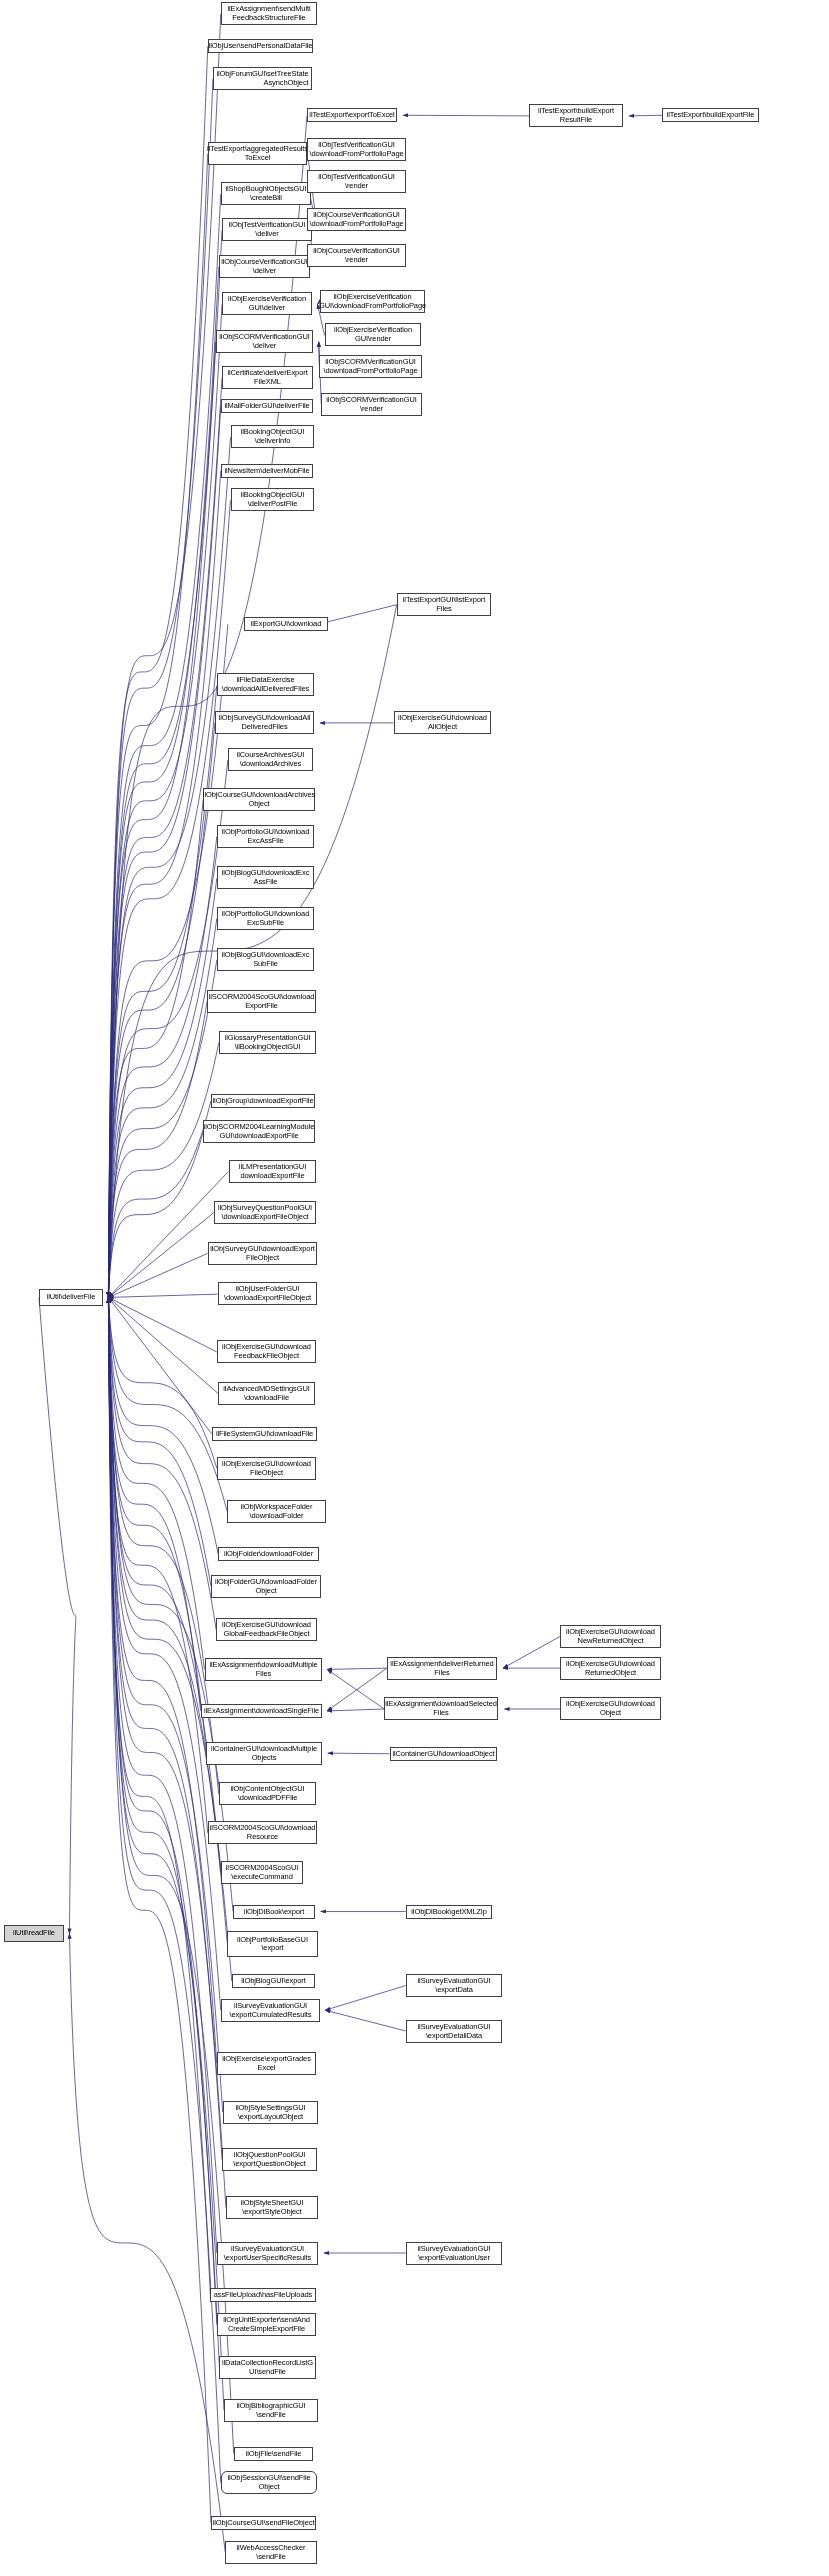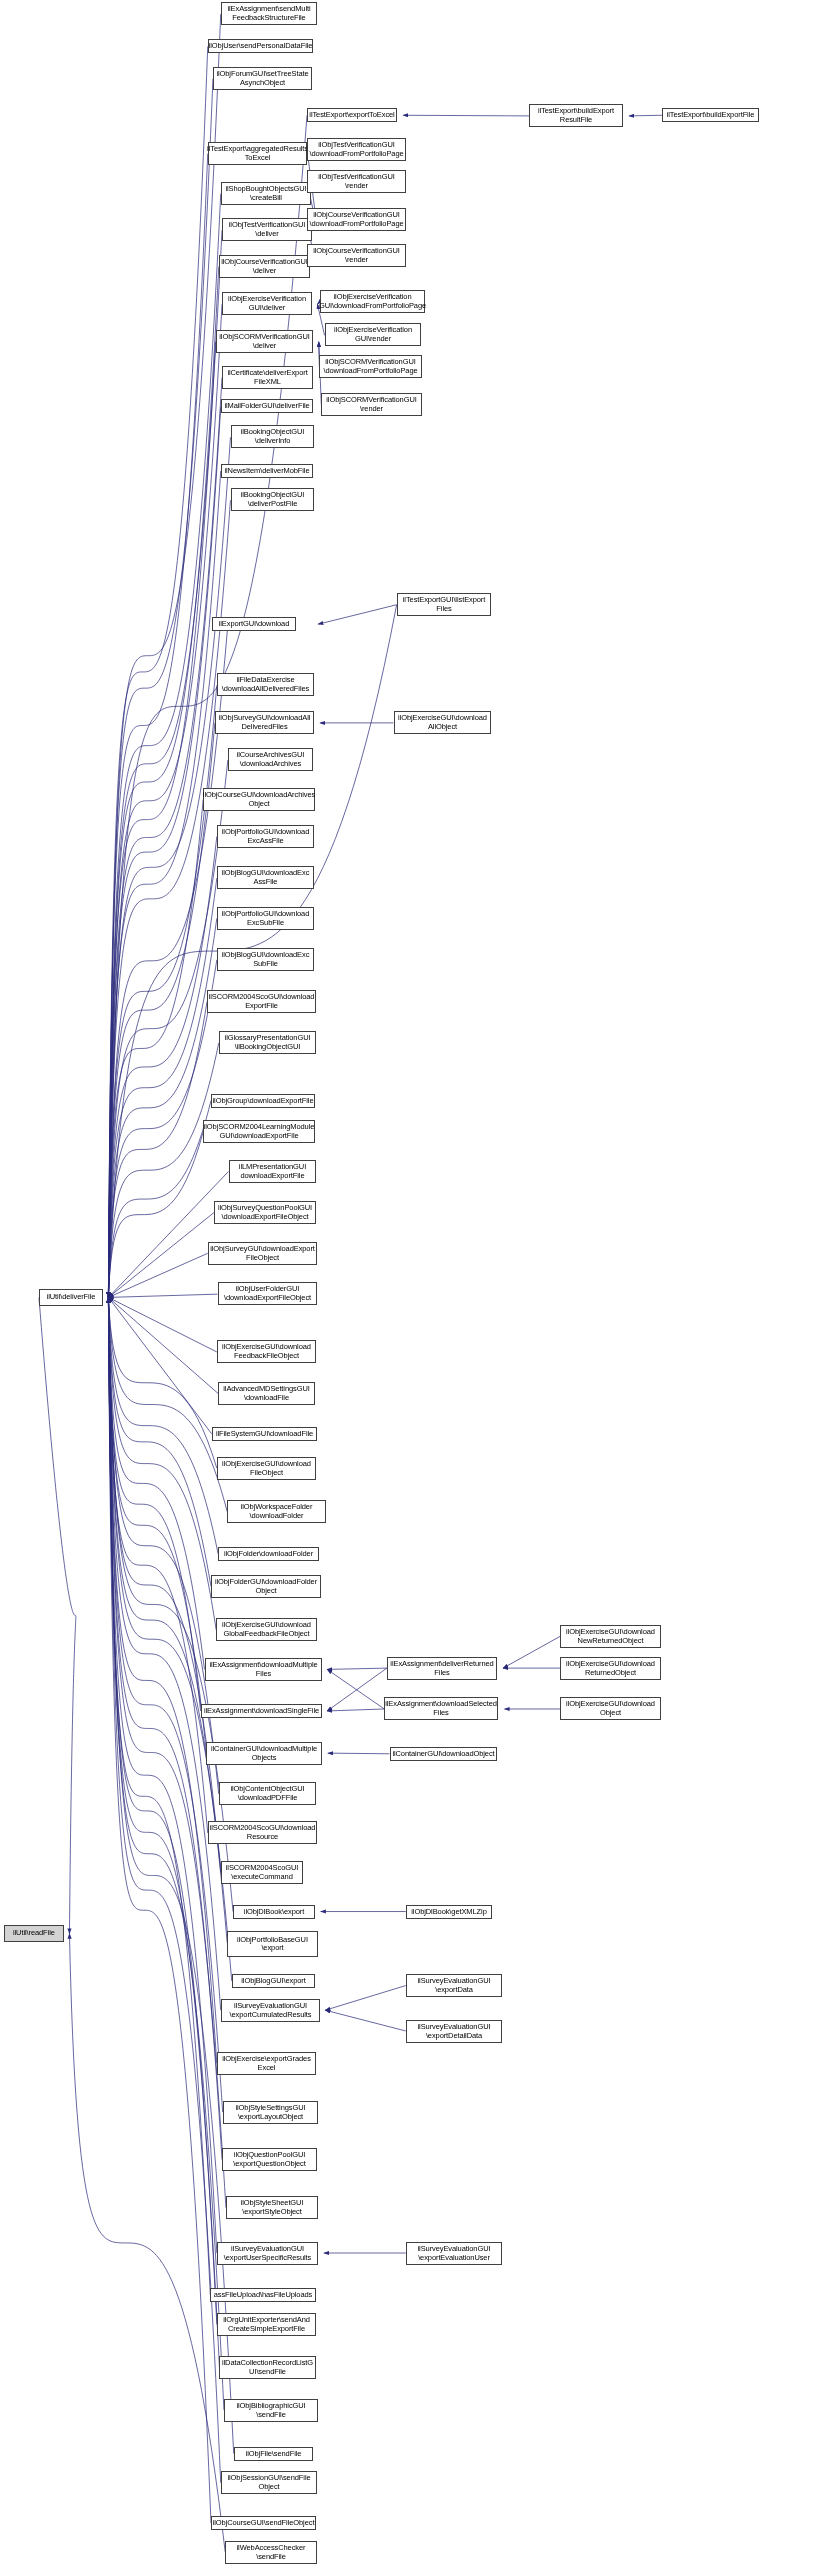--- a/index.html
+++ b/index.html
@@ -121,21 +121,21 @@
       <div class="node" style="left: 39px; top: 1289px; width: 64px; height: 17px;">
         <span>ilUtil\deliverFile</span>
       </div>
       <div class="node" style="left: 221px; top: 1.9px; width: 96px; height: 23.4px;">
         <span>ilExAssignment\sendMulti
 FeedbackStructureFile</span>
       </div>
       <div class="node" style="left: 208px; top: 39px; width: 105px; height: 14.3px;">
         <span>ilObjUser\sendPersonalDataFile</span>
       </div>
-      <div class="node" style="left: 213px; top: 67px; width: 99px; height: 23.4px;">
+      <div class="node" style="left: 213px; top: 67px; width: 99px; height: 23.4px; text-align: right;">
         <span>ilObjForumGUI\setTreeState
 AsynchObject</span>
       </div>
       <div class="node" style="left: 307px; top: 108px; width: 90px; height: 14.3px;">
         <span>ilTestExport\exportToExcel</span>
       </div>
       <div class="node" style="left: 529px; top: 104px; width: 94px; height: 23.4px;">
         <span>ilTestExport\buildExport
 ResultFile</span>
       </div>
@@ -213,21 +213,21 @@
         <span>ilNewsItem\deliverMobFile</span>
       </div>
       <div class="node" style="left: 231px; top: 488px; width: 83px; height: 23.4px;">
         <span>ilBookingObjectGUI
 \deliverPostFile</span>
       </div>
       <div class="node" style="left: 397px; top: 593px; width: 94px; height: 23.4px;">
         <span>ilTestExportGUI\listExport
 Files</span>
       </div>
-      <div class="node" style="left: 212px; top: 617px; width: 84px; height: 14.3px;">
+      <div class="node" style="left: 244px; top: 617px; width: 84px; height: 14.3px;">
         <span>ilExportGUI\download</span>
       </div>
       <div class="node" style="left: 217px; top: 673px; width: 97px; height: 23.4px;">
         <span>ilFileDataExercise
 \downloadAllDeliveredFiles</span>
       </div>
       <div class="node" style="left: 215px; top: 711px; width: 99px; height: 23.4px;">
         <span>ilObjSurveyGUI\downloadAll
 DeliveredFiles</span>
       </div>
@@ -426,21 +426,21 @@
         <span>ilDataCollectionRecordListG
 UI\sendFile</span>
       </div>
       <div class="node" style="left: 224px; top: 2399px; width: 94px; height: 23.4px;">
         <span>ilObjBibliographicGUI
 \sendFile</span>
       </div>
       <div class="node" style="left: 234px; top: 2447px; width: 79px; height: 14.3px;">
         <span>ilObjFile\sendFile</span>
       </div>
-      <div class="node" style="left: 221px; top: 2471px; width: 96px; height: 23.4px;">
+      <div class="node" style="left: 221px; top: 2471px; width: 96px; height: 23.4px; border-radius: 6px;">
         <span>ilObjSessionGUI\sendFile
 Object</span>
       </div>
       <div class="node" style="left: 211px; top: 2516px; width: 105px; height: 14.3px;">
         <span>ilObjCourseGUI\sendFileObject</span>
       </div>
       <div class="node" style="left: 225px; top: 2541px; width: 92px; height: 23.4px;">
         <span>ilWebAccessChecker
 \sendFile</span>
       </div>

